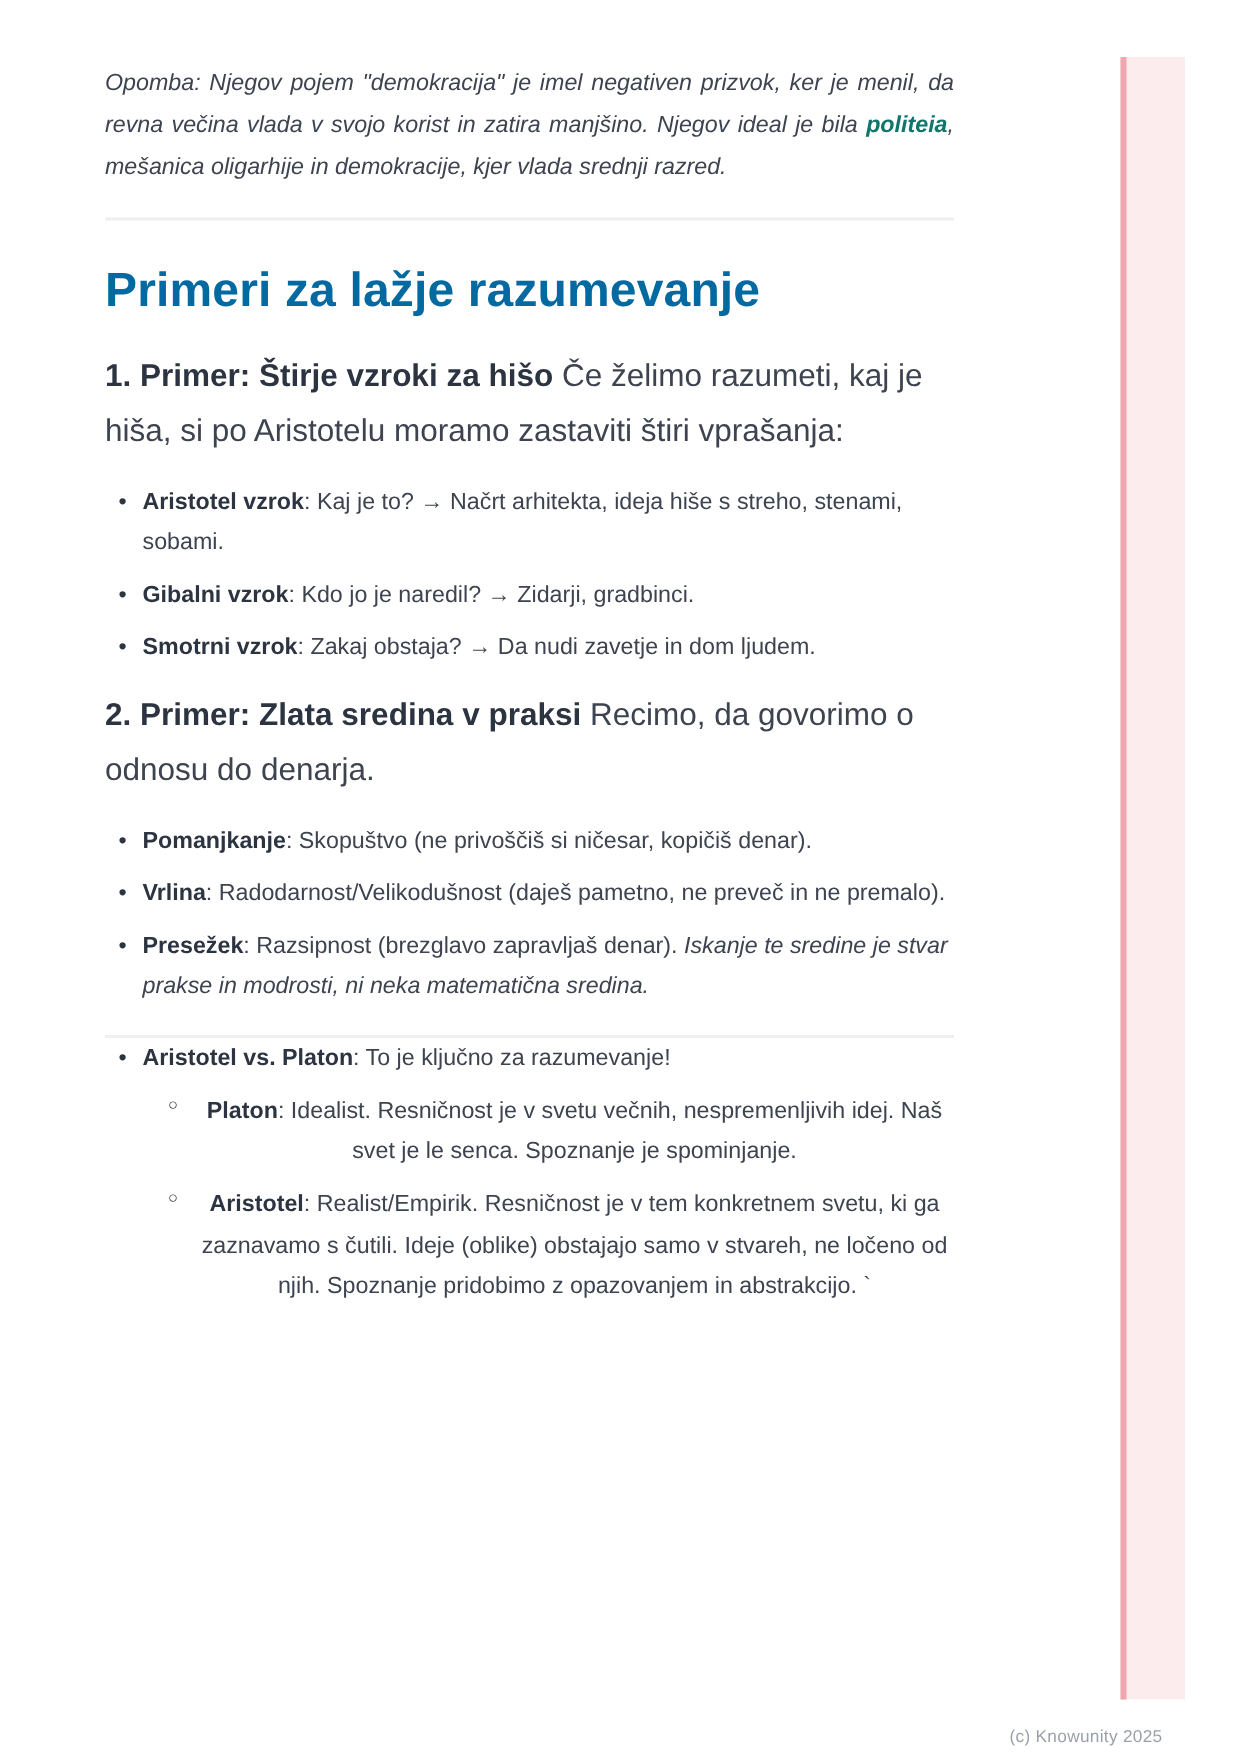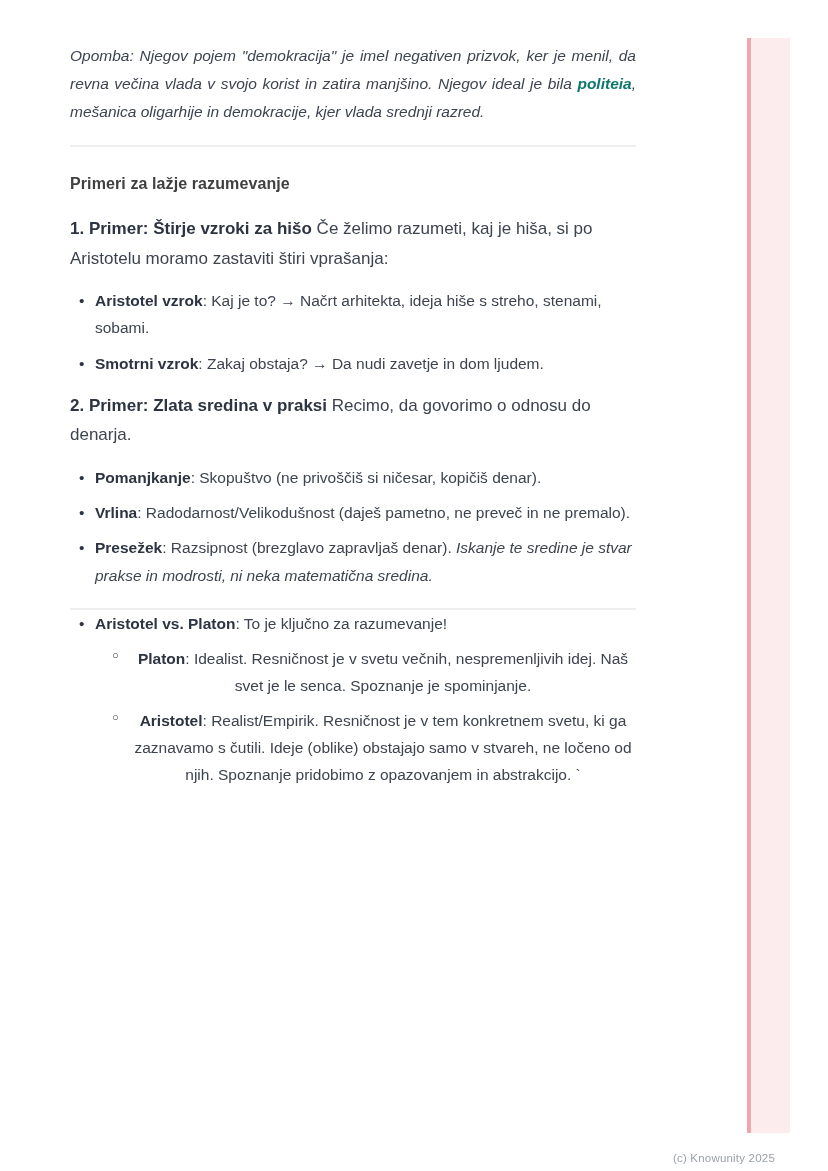--- a/index.html
+++ b/index.html
@@ -38,29 +38,29 @@
     text-align: justify;
     color: #3d4450;
   }
   .note .em { font-weight: 700; color: #0f766e; }
   .divider {
     border: none;
     border-top: 2px solid #efefef;
     margin: 19px 0 0 0;
   }
   .section-title {
-    color: #404040;
-    font-size: 16px;
+    color: #0369a1;
+    font-size: 32px;
     line-height: 1.2;
     font-weight: 700;
     margin: 27px 0 21px 0;
     letter-spacing: 0.1px;
   }
   .para {
-    font-size: 17px;
+    font-size: 21px;
     line-height: 1.75;
     margin: 0 0 14px 0;
   }
   .lead, .term { font-weight: 700; color: #2d3441; }
   ul.bullets {
     list-style: none;
     margin: 0 0 14px 0;
     padding-left: 25px;
   }
   ul.bullets > li {
@@ -119,20 +119,21 @@
     <p class="note"><span>Opomba: Njegov pojem "demokracija" je imel negativen prizvok, ker je menil, da revna večina vlada v svojo korist in zatira manjšino. Njegov ideal je bila </span><span class="em">politeia</span><span>, mešanica oligarhije in demokracije, kjer vlada srednji razred.</span></p>
 
     <hr class="divider">
 
     <h2 class="section-title">Primeri za lažje razumevanje</h2>
 
     <p class="para"><span class="lead">1. Primer: Štirje vzroki za hišo</span><span> Če želimo razumeti, kaj je hiša, si po Aristotelu moramo zastaviti štiri vprašanja:</span></p>
 
     <ul class="bullets">
       <li><span class="term">Aristotel vzrok</span><span>: Kaj je to? → Načrt arhitekta, ideja hiše s streho, stenami, sobami.</span></li>
+      <li><span class="term">Gibalni vzrok</span><span>: Kdo jo je naredil? → Zidarji, gradbinci.</span></li>
       <li><span class="term">Smotrni vzrok</span><span>: Zakaj obstaja? → Da nudi zavetje in dom ljudem.</span></li>
     </ul>
 
     <p class="para"><span class="lead">2. Primer: Zlata sredina v praksi</span><span> Recimo, da govorimo o odnosu do denarja.</span></p>
 
     <ul class="bullets">
       <li><span class="term">Pomanjkanje</span><span>: Skopuštvo (ne privoščiš si ničesar, kopičiš denar).</span></li>
       <li><span class="term">Vrlina</span><span>: Radodarnost/Velikodušnost (daješ pametno, ne preveč in ne premalo).</span></li>
       <li><span class="term">Presežek</span><span>: Razsipnost (brezglavo zapravljaš denar). </span><span class="tail-italic">Iskanje te sredine je stvar prakse in modrosti, ni neka matematična sredina.</span></li>
     </ul>

